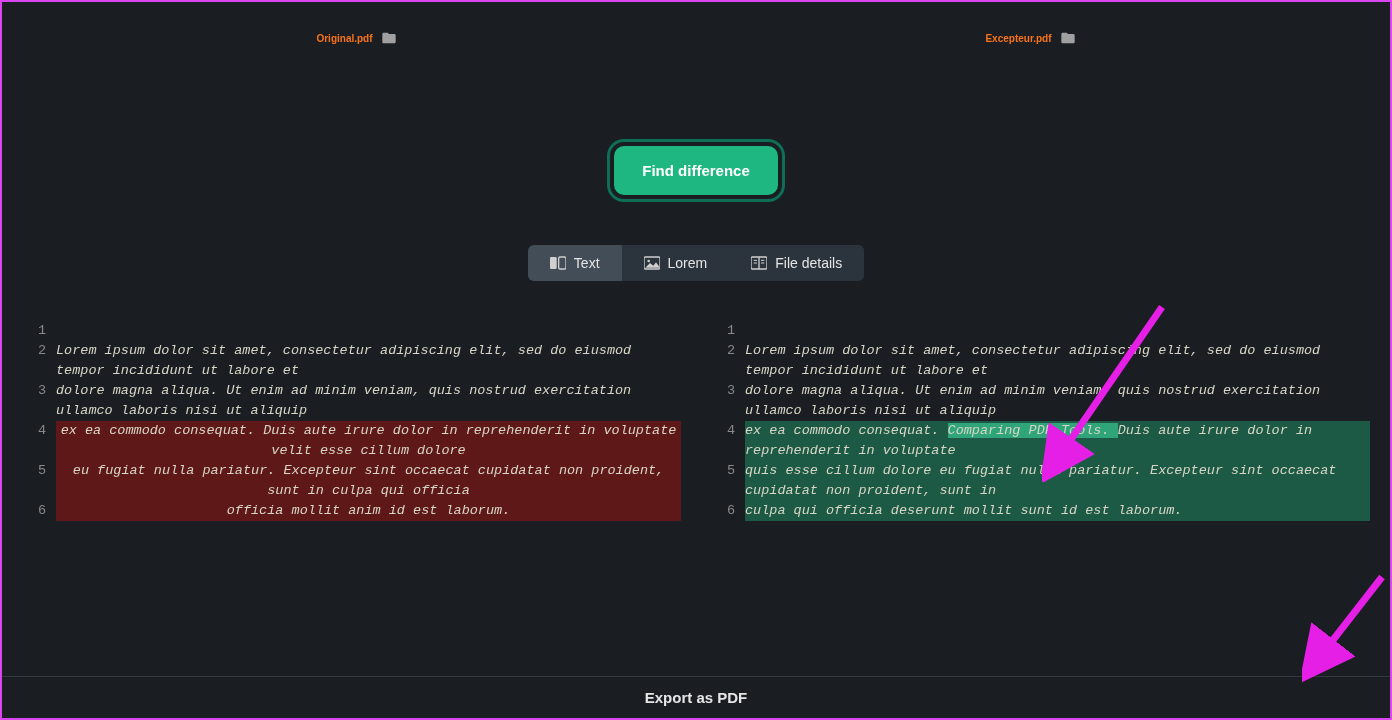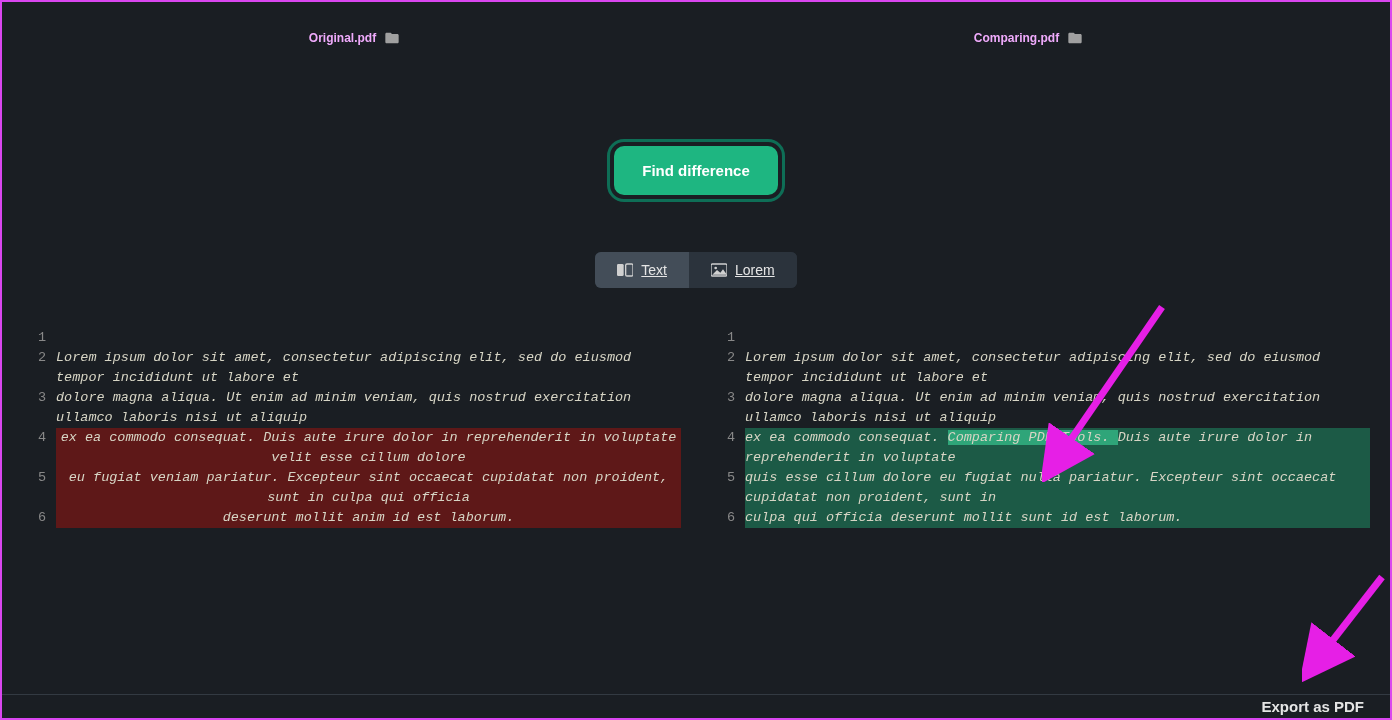--- a/index.html
+++ b/index.html
@@ -15,31 +15,30 @@
 }
 .header {
   display: flex;
   justify-content: space-around;
   padding: 28px 20px 0;
 }
 .file-label {
   display: flex;
   align-items: center;
   gap: 8px;
-  font-size: 12px;
+  font-size: 10px;
   font-weight: 600;
-  color: #f0abfc;
+  color: #f97316;
 }
 .file-label svg { width: 16px; height: 16px; fill: #a0a0a0; }
 .center-area {
   display: flex;
   flex-direction: column;
   align-items: center;
   margin-top: 100px;
-  gap: 7px;
 }
 .find-btn {
   background: #1eb681;
   color: #fff;
   font-weight: 700;
   font-size: 15px;
   border: none;
   padding: 16px 28px;
   border-radius: 10px;
   cursor: pointer;
@@ -55,21 +54,20 @@
 }
 .tab {
   display: flex;
   align-items: center;
   gap: 8px;
   padding: 10px 22px;
   font-size: 14px;
   color: #e5e5e5;
   cursor: pointer;
   background: #2b333c;
-  text-decoration: underline;
 }
 .tab.active {
   background: #434d58;
 }
 .tab svg { width: 16px; height: 14px; fill: #d0d0d0; }
 .diff-area {
   display: flex;
   gap: 30px;
   padding: 40px 20px 0;
 }
@@ -99,22 +97,22 @@
 .line.del .txt { background: #5e1818; text-align: center; }
 .line.add .txt { background: #1c5a46; }
 .inline-hl { background: #2fa579; }
 .footer {
   position: absolute;
   bottom: 0;
   left: 0;
   right: 0;
   border-top: 1px solid #333a42;
   display: flex;
-  justify-content: flex-end;
-  padding: 3px 26px;
+  justify-content: center;
+  padding: 12px 26px;
 }
 .export-btn {
   background: transparent;
   border: none;
   color: #e5e5e5;
   font-size: 15px;
   font-weight: 600;
   cursor: pointer;
 }
 .arrow {
@@ -127,21 +125,21 @@
 <body>
 
 <div class="header">
   <div class="file-label">
     <span>Original.pdf</span>
     <svg viewBox="0 0 24 24">
         <path d="M10 4H4c-1.1 0-2 .9-2 2v12c0 1.1.9 2 2 2h16c1.1 0 2-.9 2-2V8c0-1.1-.9-2-2-2h-8l-2-2z"></path>
       </svg>
   </div>
   <div class="file-label">
-    <span>Comparing.pdf</span>
+    <span>Excepteur.pdf</span>
     <svg viewBox="0 0 24 24">
         <path d="M10 4H4c-1.1 0-2 .9-2 2v12c0 1.1.9 2 2 2h16c1.1 0 2-.9 2-2V8c0-1.1-.9-2-2-2h-8l-2-2z"></path>
       </svg>
   </div>
 </div>
 
 <div class="center-area">
   <button class="find-btn">Find difference</button>
   <div class="tabs">
     <div class="tab active">
@@ -152,20 +150,31 @@
       <span>Text</span>
     </div>
     <div class="tab">
       <svg viewBox="0 0 24 18">
           <rect x="0" y="0" width="24" height="18" rx="2" fill="none" stroke="#d0d0d0" stroke-width="2"></rect>
           <circle cx="7" cy="6" r="2"></circle>
           <path d="M2 16 L9 9 L14 13 L18 8 L24 16 Z"></path>
         </svg>
       <span>Lorem</span>
     </div>
+    <div class="tab">
+      <svg viewBox="0 0 24 18">
+          <rect x="0" y="0" width="24" height="18" rx="2" fill="none" stroke="#d0d0d0" stroke-width="2"></rect>
+          <line x1="12" y1="0" x2="12" y2="18" stroke="#d0d0d0" stroke-width="2"></line>
+          <line x1="4" y1="5" x2="9" y2="5" stroke="#d0d0d0" stroke-width="1.5"></line>
+          <line x1="4" y1="9" x2="9" y2="9" stroke="#d0d0d0" stroke-width="1.5"></line>
+          <line x1="15" y1="5" x2="20" y2="5" stroke="#d0d0d0" stroke-width="1.5"></line>
+          <line x1="15" y1="9" x2="20" y2="9" stroke="#d0d0d0" stroke-width="1.5"></line>
+        </svg>
+      <span>File details</span>
+    </div>
   </div>
 </div>
 
 <div class="diff-area">
   <div class="pane" id="left-pane">
       <div class="line ">
         <span class="ln">1</span>
         <span class="txt"></span>
       </div>
       <div class="line ">
@@ -175,25 +184,25 @@
       <div class="line ">
         <span class="ln">3</span>
         <span class="txt">dolore magna aliqua. Ut enim ad minim veniam, quis nostrud exercitation ullamco laboris nisi ut aliquip</span>
       </div>
       <div class="line del">
         <span class="ln">4</span>
         <span class="txt">ex ea commodo consequat. Duis aute irure dolor in reprehenderit in voluptate velit esse cillum dolore</span>
       </div>
       <div class="line del">
         <span class="ln">5</span>
-        <span class="txt">eu fugiat veniam pariatur. Excepteur sint occaecat cupidatat non proident, sunt in culpa qui officia</span>
+        <span class="txt">eu fugiat nulla pariatur. Excepteur sint occaecat cupidatat non proident, sunt in culpa qui officia</span>
       </div>
       <div class="line del">
         <span class="ln">6</span>
-        <span class="txt">deserunt mollit anim id est laborum.</span>
+        <span class="txt">officia mollit anim id est laborum.</span>
       </div>
     </div>
   <div class="pane" id="right-pane">
       <div class="line ">
         <span class="ln">1</span>
         <span class="txt"></span>
       </div>
       <div class="line ">
         <span class="ln">2</span>
         <span class="txt">Lorem ipsum dolor sit amet, consectetur adipiscing elit, sed do eiusmod tempor incididunt ut labore et</span>

